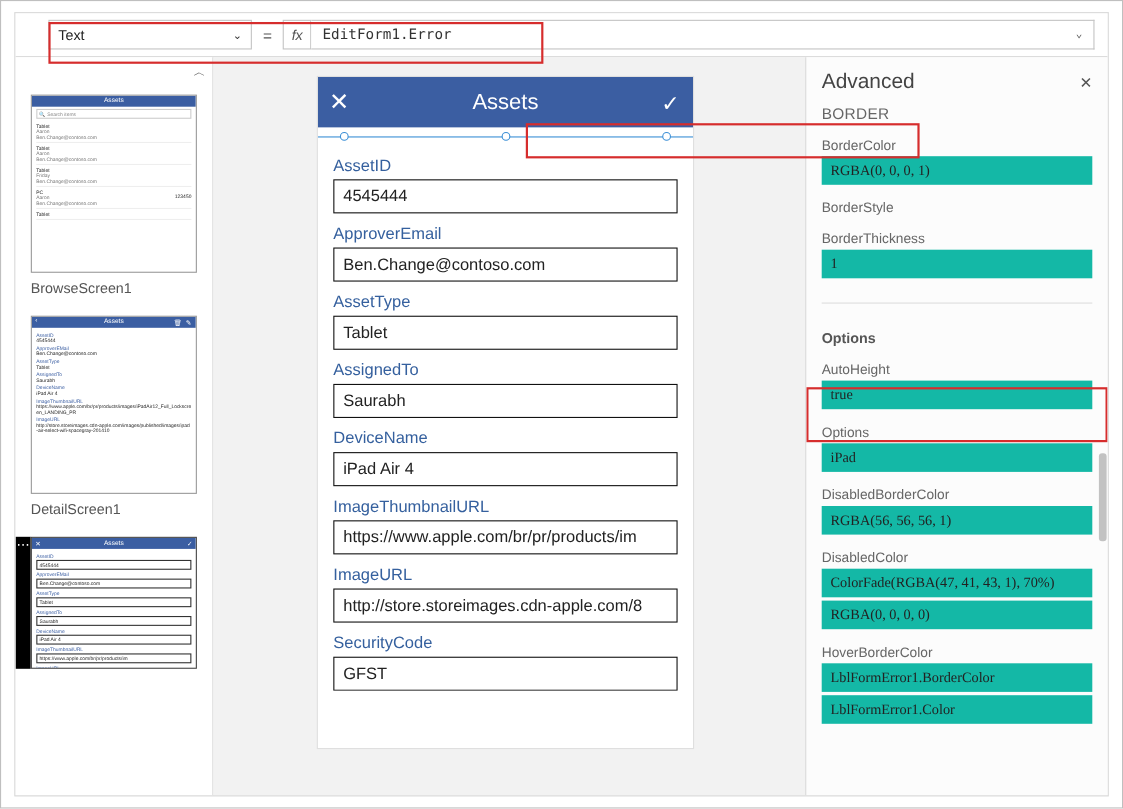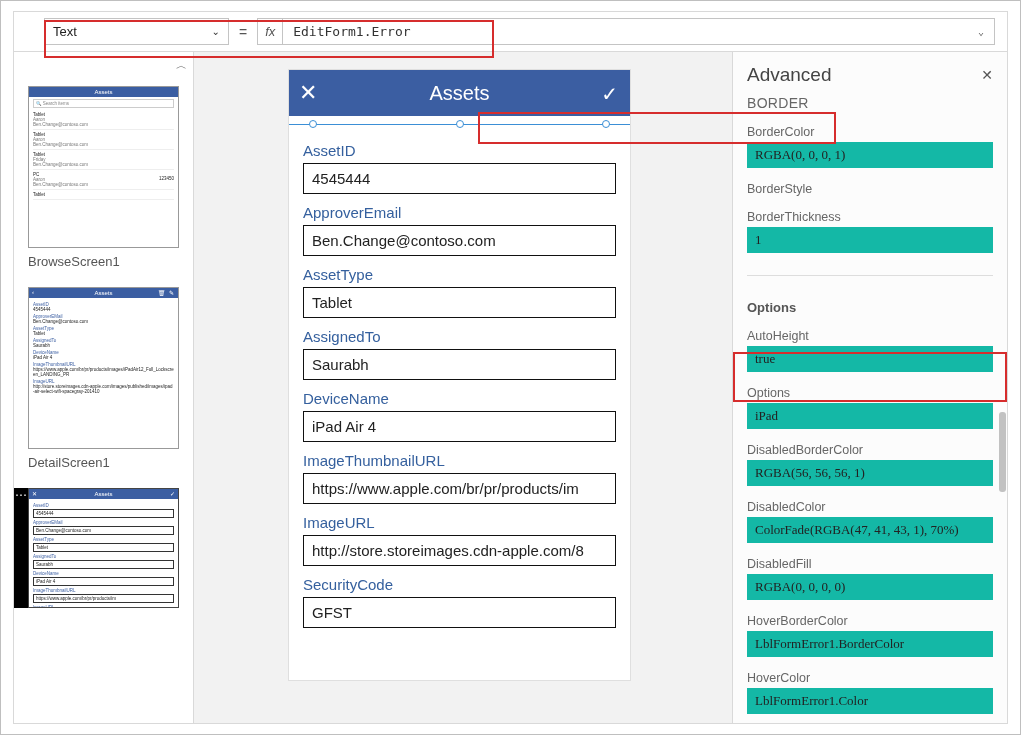--- a/index.html
+++ b/index.html
@@ -546,25 +546,23 @@
           <div class="rp-section">Options</div>
 
           <div class="rp-lbl">AutoHeight</div>
           <div class="rp-val">true</div>
           <div class="rp-lbl">Options</div>
           <div class="rp-val">iPad</div>
           <div class="rp-lbl">DisabledBorderColor</div>
           <div class="rp-val">RGBA(56, 56, 56, 1)</div>
           <div class="rp-lbl">DisabledColor</div>
           <div class="rp-val">ColorFade(RGBA(47, 41, 43, 1), 70%)</div>
-          <div class="rp-lbl">DisabledFill</div>
           <div class="rp-val">RGBA(0, 0, 0, 0)</div>
           <div class="rp-lbl">HoverBorderColor</div>
           <div class="rp-val">LblFormError1.BorderColor</div>
-          <div class="rp-lbl">HoverColor</div>
           <div class="rp-val">LblFormError1.Color</div>
 
         </div>
         <div class="rp-scrollbar">
           <div class="rp-thumb"></div>
         </div>
       </div>
 
     </div>
   </div>

